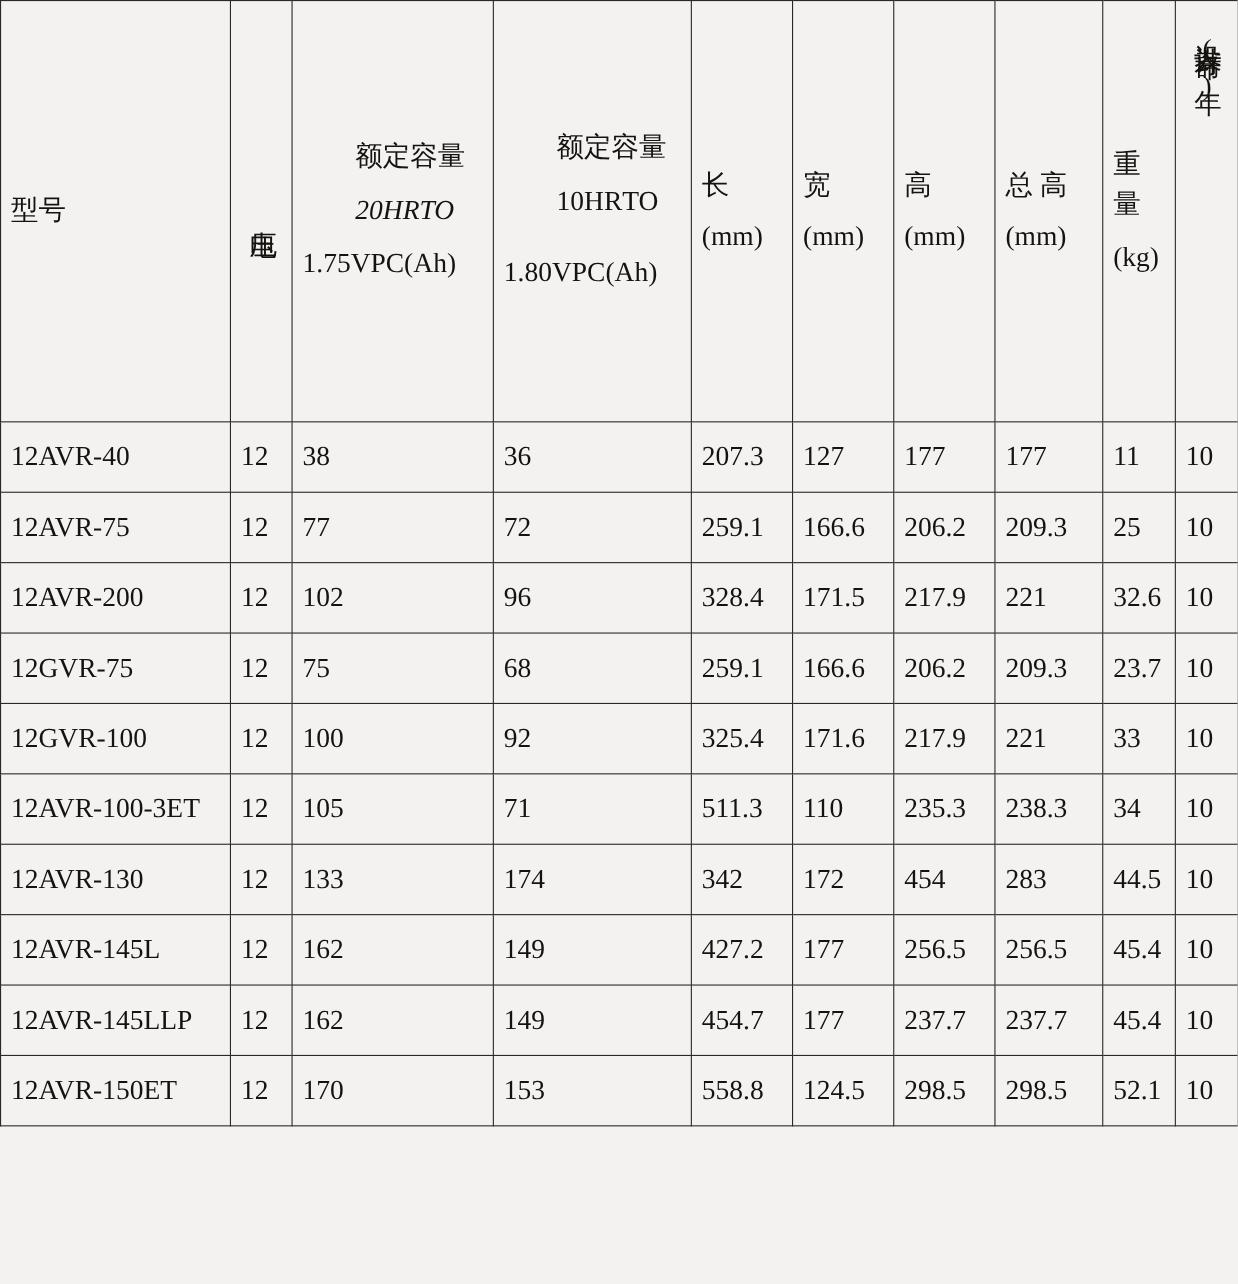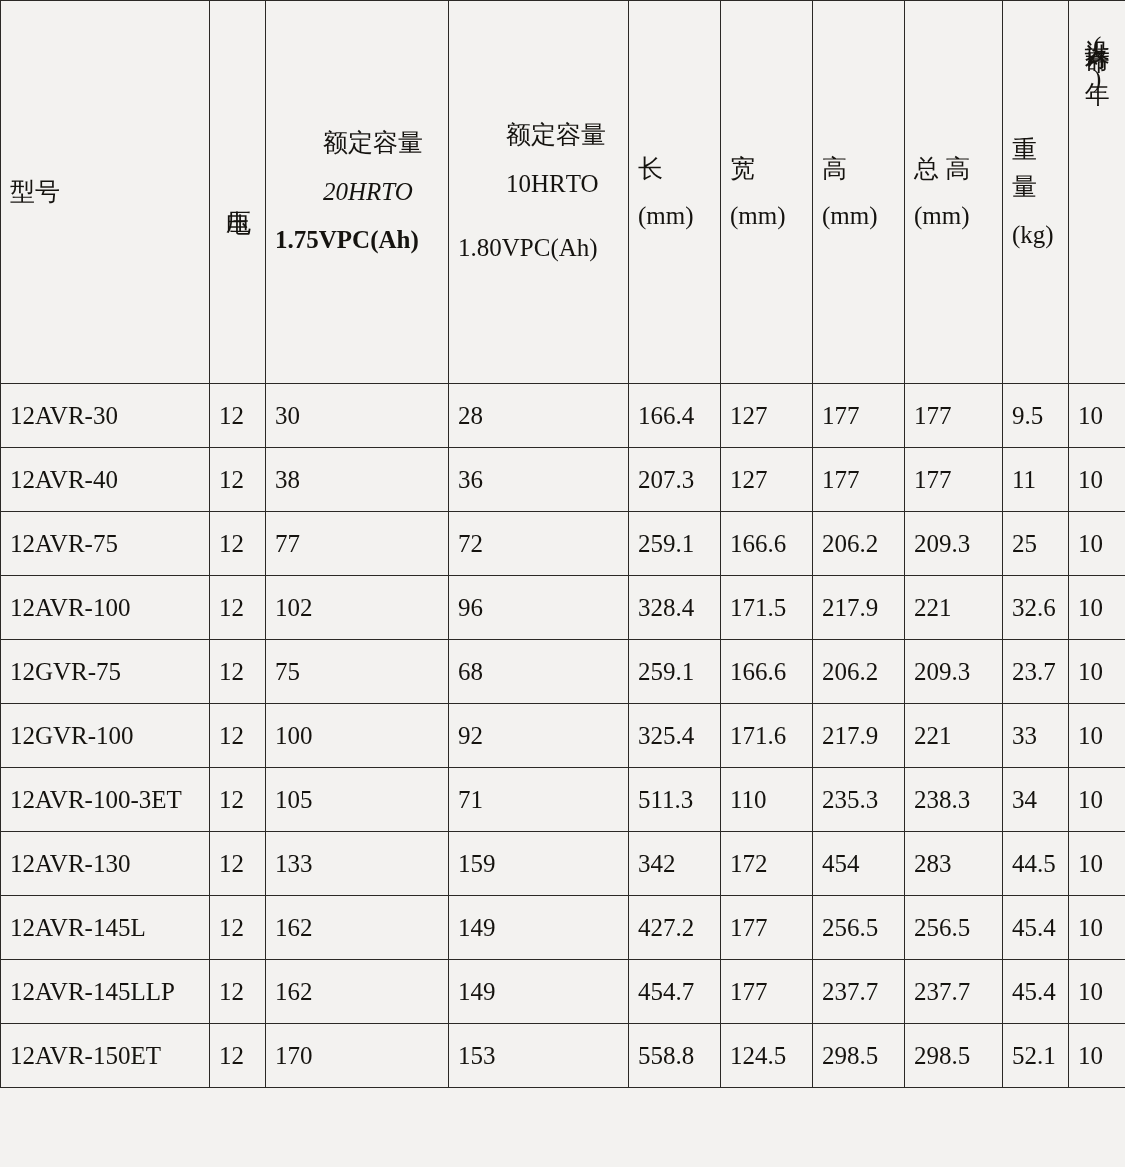--- a/index.html
+++ b/index.html
@@ -111,21 +111,21 @@
         </td>
         <td>
           <div class="vert-wrap">
               <div class="vert">电压</div>
             </div>
         </td>
         <td>
           <div class="hcell">
             <div class="justified"><span>额</span><span>定</span><span>容</span><span>量</span></div>
             <div class="justified" style="margin-top:10px;font-style:italic;"><span>20HR</span><span>TO</span></div>
-            <div style="margin-top:10px;font-weight:bold;">1.75VPC(Ah)</div>
+            <div style="margin-top:10px;">1.75VPC(Ah)</div>
           </div>
         </td>
         <td>
           <div class="hcell">
             <div class="justified"><span>额</span><span>定</span><span>容</span><span>量</span></div>
             <div class="justified" style="margin-top:10px;"><span>10HR</span><span>TO</span></div>
             <div style="margin-top:26px;">1.80VPC(Ah)</div>
           </div>
         </td>
         <td>
@@ -159,32 +159,20 @@
           </div>
         </td>
         <td>
           <div style="display:flex;align-items:flex-start;justify-content:center;height:360px;padding-top:8px;box-sizing:border-box;">
             <div class="vert-life">设计寿命(年)</div>
           </div>
         </td>
       </tr>
     </thead>
     <tbody>
-        <tr class="data">
-          <td class="model">12AVR-30</td>
-          <td>12</td>
-          <td>30</td>
-          <td>28</td>
-          <td>166.4</td>
-          <td>127</td>
-          <td>177</td>
-          <td>177</td>
-          <td>9.5</td>
-          <td>10</td>
-        </tr>
         <tr class="data">
           <td class="model">12AVR-40</td>
           <td>12</td>
           <td>38</td>
           <td>36</td>
           <td>207.3</td>
           <td>127</td>
           <td>177</td>
           <td>177</td>
           <td>11</td>
@@ -196,21 +184,21 @@
           <td>77</td>
           <td>72</td>
           <td>259.1</td>
           <td>166.6</td>
           <td>206.2</td>
           <td>209.3</td>
           <td>25</td>
           <td>10</td>
         </tr>
         <tr class="data">
-          <td class="model">12AVR-100</td>
+          <td class="model">12AVR-200</td>
           <td>12</td>
           <td>102</td>
           <td>96</td>
           <td>328.4</td>
           <td>171.5</td>
           <td>217.9</td>
           <td>221</td>
           <td>32.6</td>
           <td>10</td>
         </tr>
@@ -247,21 +235,21 @@
           <td>110</td>
           <td>235.3</td>
           <td>238.3</td>
           <td>34</td>
           <td>10</td>
         </tr>
         <tr class="data">
           <td class="model">12AVR-130</td>
           <td>12</td>
           <td>133</td>
-          <td>159</td>
+          <td>174</td>
           <td>342</td>
           <td>172</td>
           <td>454</td>
           <td>283</td>
           <td>44.5</td>
           <td>10</td>
         </tr>
         <tr class="data">
           <td class="model">12AVR-145L</td>
           <td>12</td>

